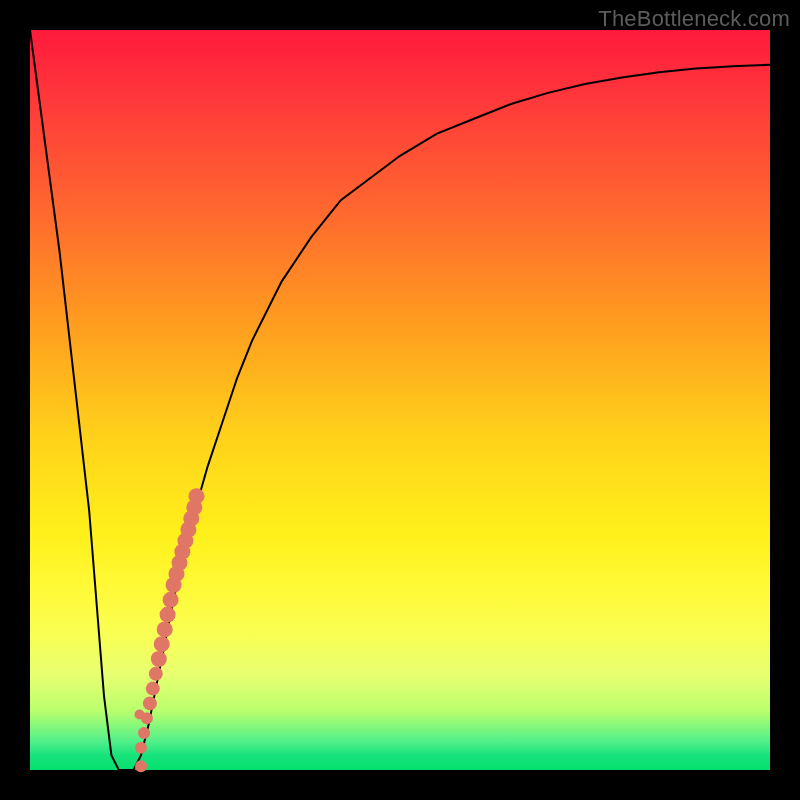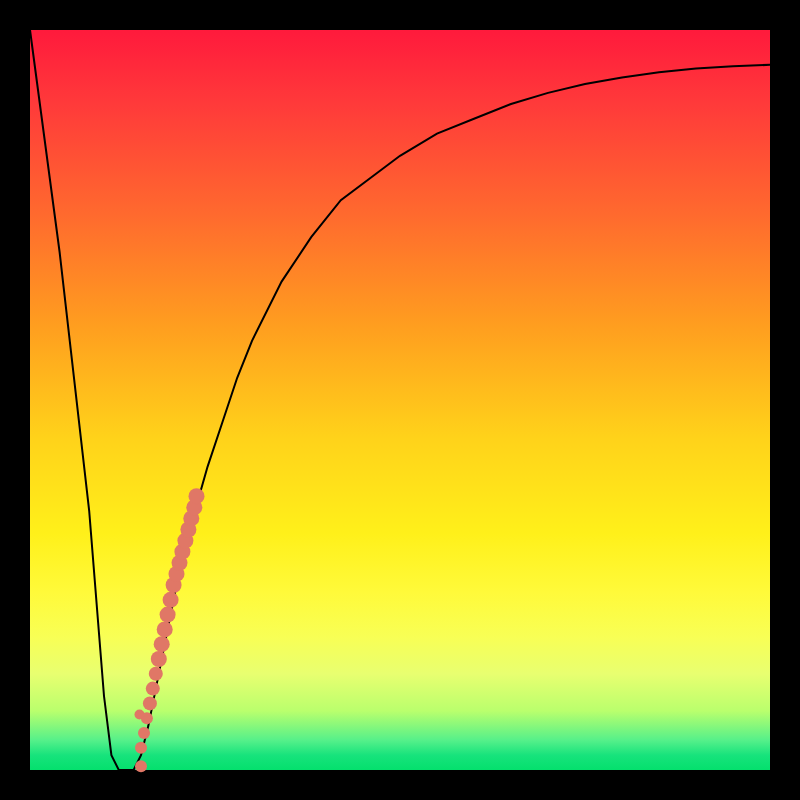--- a/index.html
+++ b/index.html
@@ -69,20 +69,21 @@
     fill: #e07766;
     stroke: none;
   }
 </style>
 </head>
 <body>
 
 <div class="frame">
   <div class="plot"></div>
 
+  <div class="watermark">TheBottleneck.com</div>
 
   <svg class="overlay" viewBox="0 0 740 740">
     <path class="curve" d="M0.0 0.0 L29.6 222.0 L59.2 481.0 L74.0 666.0 L81.4 725.2 L88.8 740.0 L96.2 740.0 L103.6 740.0 L111.0 725.2 L118.4 695.6 L133.2 621.6 L148.0 547.6 L162.8 488.4 L177.6 436.6 L192.4 392.2 L207.2 347.8 L222.0 310.8 L251.6 251.6 L281.2 207.2 L310.8 170.2 L340.4 148.0 L370.0 125.8 L407.0 103.6 L444.0 88.8 L481.0 74.0 L518.0 62.9 L555.0 54.0 L592.0 47.4 L629.0 42.2 L666.0 38.5 L703.0 36.3 L740.0 34.8"></path>
     <g>
         <circle class="pt" cx="111.0" cy="717.8" r="6"></circle>
         <circle class="pt" cx="114.0" cy="703.0" r="6"></circle>
         <circle class="pt" cx="116.9" cy="688.2" r="6"></circle>
         <circle class="pt" cx="119.9" cy="673.4" r="7"></circle>
         <circle class="pt" cx="122.8" cy="658.6" r="7"></circle>
         <circle class="pt" cx="125.8" cy="643.8" r="7"></circle>

